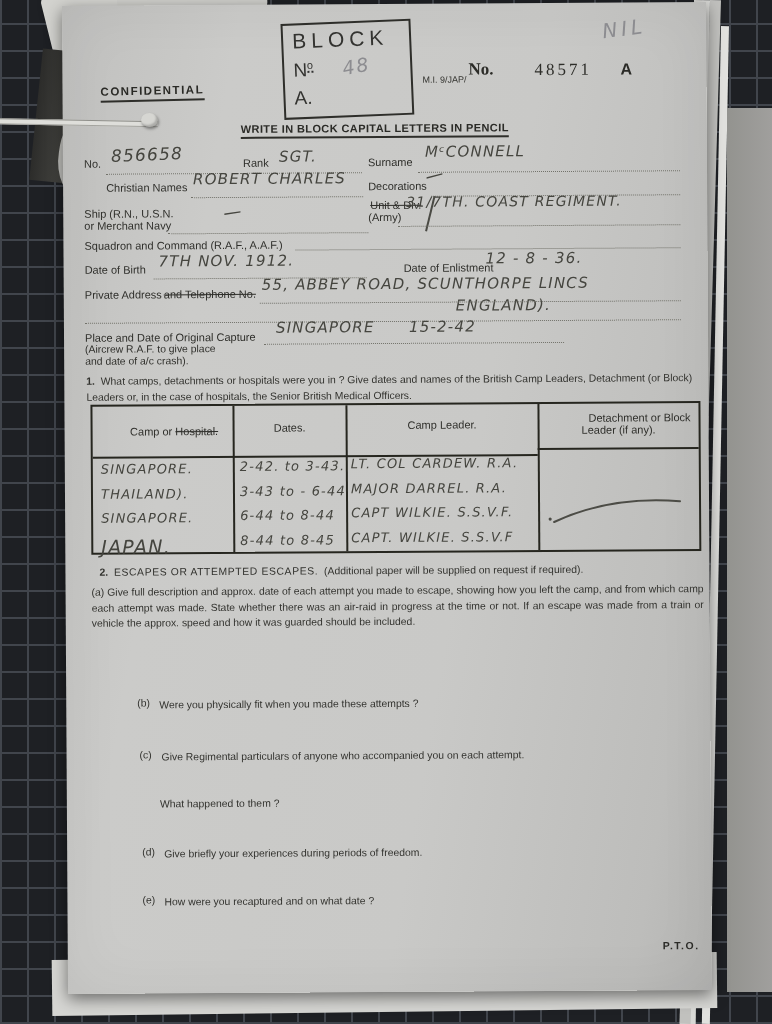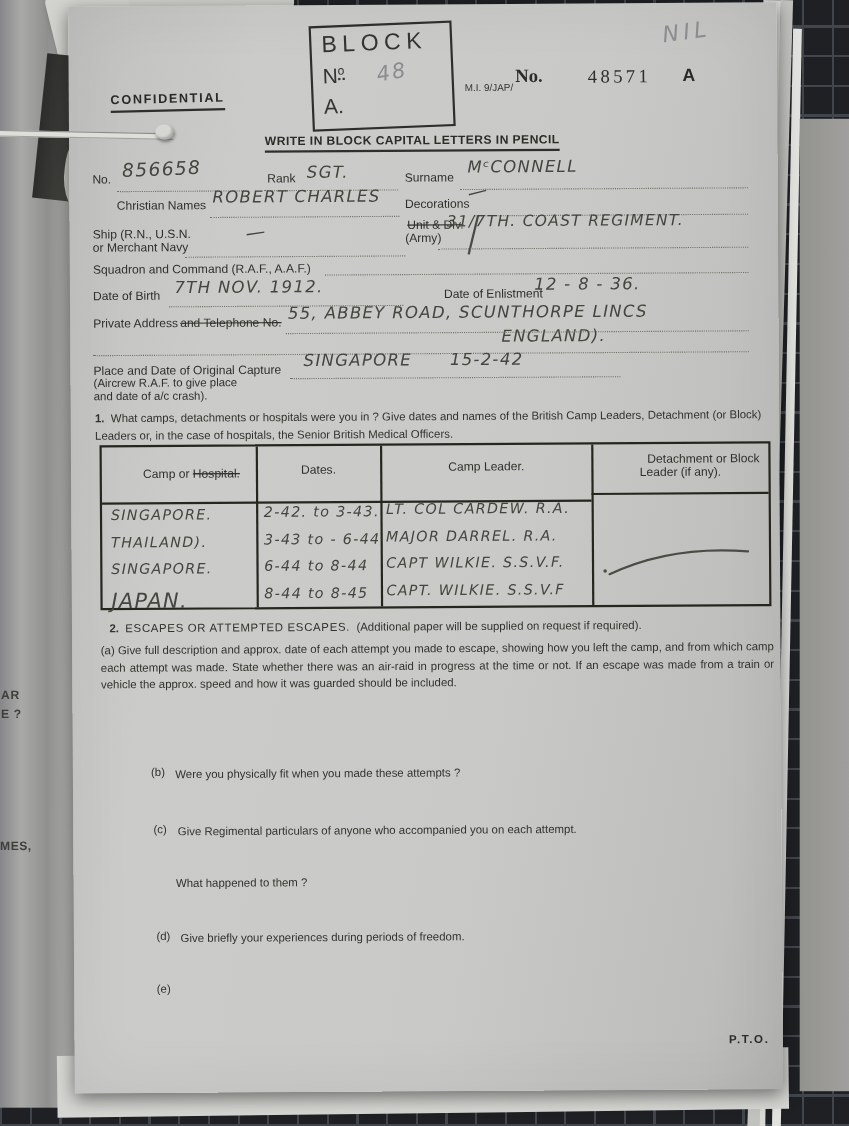--- a/index.html
+++ b/index.html
@@ -56,25 +56,20 @@
   .stamp .t3{position:absolute;left:9px;top:62px;font-size:19px;color:#333330;}
   .qlabel{color:#32322e;font-size:10.4px;}
   .pto{font-size:10.5px;font-weight:bold;letter-spacing:1.5px;color:#2b2b27;}
   .tbl-line{background:#26261f;}
 </style>
 </head>
 <body>
 
 <div class="canvas">
 
-  <div class="abs left-page">
-    <div class="abs left-frag" style="left:1px;top:626px;">AR</div>
-    <div class="abs left-frag" style="left:1px;top:644px;">E ?</div>
-    <div class="abs left-frag" style="left:0px;top:764px;">MES,</div>
-  </div>
 
   <div class="abs crumple1"></div>
   <div class="abs crumple2"></div>
   <div class="abs spine"></div>
   <div class="abs crumple3"></div>
 
   <div class="abs edge1"></div>
   <div class="abs edge2"></div>
   <div class="abs edge3"></div>
   <div class="abs right-paper"></div>
@@ -201,20 +196,21 @@
 
     <div class="abs qlabel" style="left:73px;top:744px;">(c)</div>
     <div class="abs sm" style="left:95px;top:744px;">Give Regimental particulars of anyone who accompanied you on each attempt.</div>
 
     <div class="abs sm" style="left:93px;top:791px;">What happened to them ?</div>
 
     <div class="abs qlabel" style="left:75px;top:841px;">(d)</div>
     <div class="abs sm" style="left:97px;top:841px;">Give briefly your experiences during periods of freedom.</div>
 
     <div class="abs qlabel" style="left:75px;top:889px;">(e)</div>
+    <div class="abs sm" style="left:97px;top:889px;">How were you recaptured and on what date ?</div>
 
     <div class="abs pto" style="left:595px;top:937px;">P.T.O.</div>
   </div>
 
   <div class="abs string"></div>
   <div class="abs knot"></div>
 
 </div>
 
 </body></html>

